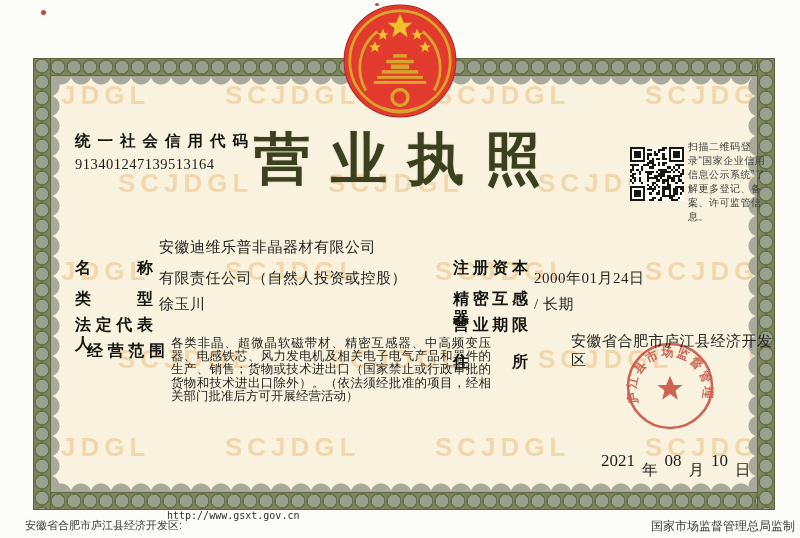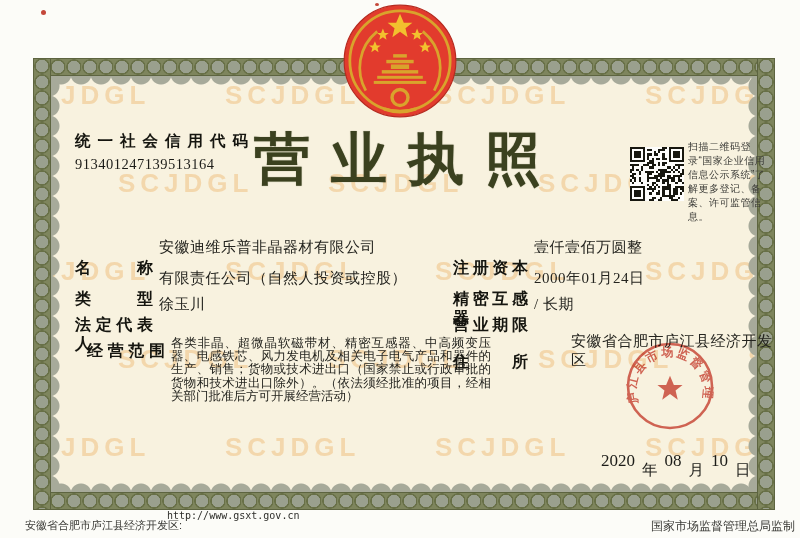--- a/index.html
+++ b/index.html
@@ -360,37 +360,36 @@
       <span class="flabel">类型</span>
       <span class="fvalue">有限责任公司（自然人投资或控股）</span>
     </div>
     <div class="frow lcol row-l4">
       <span class="flabel">经营范围</span>
       <span class="fvalue">各类非晶、超微晶软磁带材、精密互感器、中高频变压器、电感铁芯、风力发电机及相关电子电气产品和器件的生产、销售；货物或技术进出口（国家禁止或行政审批的货物和技术进出口除外）。（依法须经批准的项目，经相关部门批准后方可开展经营活动）</span>
     </div>
 
     <div class="frow rcol row-r1">
       <span class="flabel">注册资本</span>
-      <span class="fvalue">壹仟壹佰万圆整</span>
     </div>
     <div class="frow rcol row-r2">
       <span class="flabel">精密互感器</span>
       <span class="fvalue">2000年01月24日</span>
     </div>
     <div class="frow rcol row-r3">
       <span class="flabel">营业期限</span>
       <span class="fvalue">/ 长期</span>
     </div>
     <div class="frow rcol row-r4">
       <span class="flabel">住所</span>
       <span class="fvalue">安徽省合肥市庐江县经济开发区</span>
     </div>
 
     <div class="reg-date">
-      <span class="num">2020</span><span class="unit">年</span><span class="num">08</span><span class="unit">月</span><span class="num">10</span><span class="unit">日</span>
+      <span class="num">2021</span><span class="unit">年</span><span class="num">08</span><span class="unit">月</span><span class="num">10</span><span class="unit">日</span>
     </div>
   </div>
 
   <div class="emblem">
     <svg viewBox="0 0 100 100" width="114" height="114">
       <circle cx="50" cy="50" r="49" fill="#e23b2d" stroke="#b52a20" stroke-width="1"></circle>
       <circle cx="50" cy="50" r="44" fill="none" stroke="#d9a32c" stroke-width="2.4"></circle>
       <use href="#star5" transform="translate(50,20) scale(1.9)" fill="#f2c12e"></use>
       <use href="#star5" transform="translate(35,27) scale(0.9)" fill="#f2c12e"></use>
       <use href="#star5" transform="translate(65,27) scale(0.9)" fill="#f2c12e"></use>

